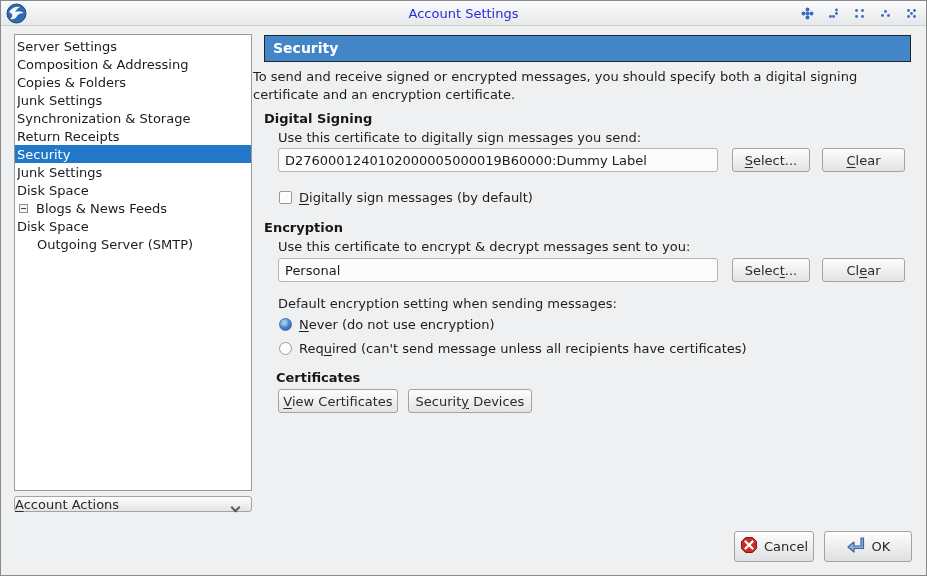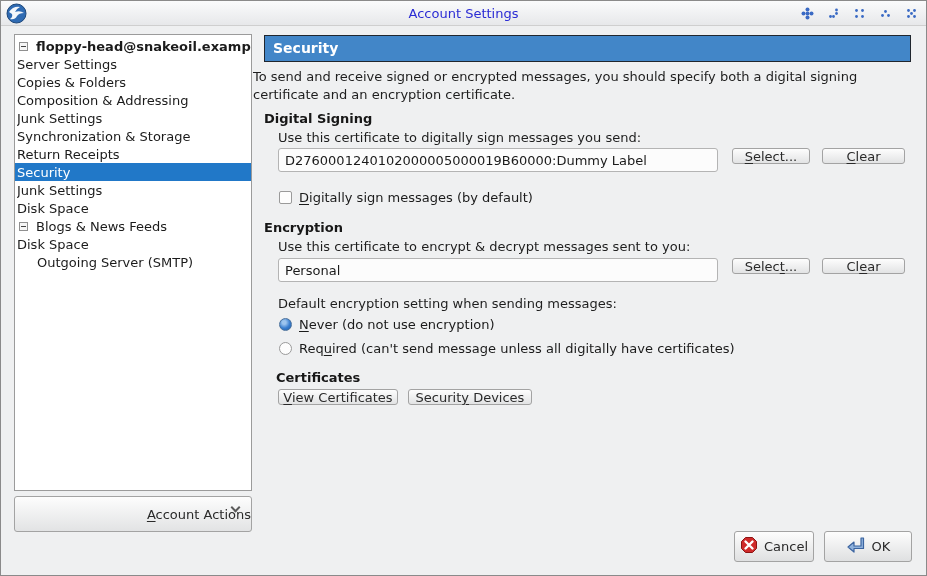--- a/index.html
+++ b/index.html
@@ -45,24 +45,24 @@
   }
   .expander::after {
     content: ""; position: absolute; left: 1px; right: 1px; top: 3px; height: 1px; background: #444;
   }
   .lvl1 { }
   .lvl0.noexp { padding-left: 22px; }
   .acct { font-weight: bold; }
   .selected { background: #2178c8; color: #ffffff; }
   
   .account-actions {
-    position: absolute; left: 13px; top: 495px; width: 238px; height: 36px;
+    position: absolute; left: 13px; top: 495px; width: 238px; height: 16px;
     background: linear-gradient(#fdfdfd, #e2e3e4);
     border: 1px solid #a3a3a3; border-radius: 3px;
-    display: flex; align-items: center; justify-content: flex-end;
+    display: flex; align-items: center; justify-content: flex-start;
     cursor: pointer; color: #2a2a2a;
   }
   .chevron-down {
     position: absolute; right: 12px; top: 7px;
     width: 7px; height: 7px;
     border-right: 2px solid #5a5a5a; border-bottom: 2px solid #5a5a5a;
     transform: rotate(45deg);
   }
   
   .banner {
@@ -75,24 +75,24 @@
   .sect-h { position: absolute; font-weight: bold; color: #171717; }
   .hint { position: absolute; color: #1e1e1e; }
   .cert-input {
     position: absolute; width: 440px; height: 24px;
     border: 1px solid #b4b4b4; border-radius: 3px;
     background: #fcfcfc; padding: 0 6px;
     font-family: "DejaVu Sans", "Liberation Sans", sans-serif;
     font-size: 13px; color: #1b1b1b;
   }
   .btn {
-    position: absolute; height: 16px;
+    position: absolute; height: 24px;
     background: linear-gradient(#fdfdfd, #e2e3e4);
     border: 1px solid #a3a3a3; border-radius: 3px;
-    display: flex; justify-content: center;
+    display: flex; align-items: center; justify-content: center;
     font-size: 13px; color: #2a2a2a; cursor: pointer; white-space: nowrap;
   }
   .ak { text-decoration: underline; text-underline-offset: 2px; }
   .opt-row { position: absolute; display: flex; align-items: center; gap: 7px; }
   .checkbox {
     width: 13px; height: 13px; flex: none;
     border: 1px solid #9a9a9a; border-radius: 2px; background: #fdfdfd;
   }
   .radio {
     width: 13px; height: 13px; flex: none;
@@ -161,32 +161,28 @@
           <circle cx="9.5" cy="3.5" r="1.4"></circle>
           <circle cx="6.5" cy="6.5" r="1.4"></circle>
         <circle cx="3.5" cy="9.5" r="1.4"></circle>
           <circle cx="9.5" cy="9.5" r="1.4"></circle>
       </svg>
     </span>
   </span>
 </div>
 
 <div class="sidebar">
-  <div class="trow acct">
-    <span class="expander"></span>
-    <span class="tlabel">floppy-head@snakeoil.examp</span>
-  </div>
   <div class="trow lvl1">
     <span class="tlabel">Server Settings</span>
   </div>
   <div class="trow lvl1">
+    <span class="tlabel">Composition &amp; Addressing</span>
+  </div>
+  <div class="trow lvl1">
     <span class="tlabel">Copies &amp; Folders</span>
-  </div>
-  <div class="trow lvl1">
-    <span class="tlabel">Composition &amp; Addressing</span>
   </div>
   <div class="trow lvl1">
     <span class="tlabel">Junk Settings</span>
   </div>
   <div class="trow lvl1">
     <span class="tlabel">Synchronization &amp; Storage</span>
   </div>
   <div class="trow lvl1">
     <span class="tlabel">Return Receipts</span>
   </div>
@@ -242,21 +238,21 @@
 <div class="btn" style="left:821px; top:257px; width:83px;">
   <span><span>Cl</span><span class="ak">e</span><span>ar</span></span>
 </div>
 <div class="hint" style="left:277px; top:295px;">Default encryption setting when sending messages:</div>
 <div class="opt-row" style="left:278px; top:316px;">
   <span class="radio on"></span>
   <span><span></span><span class="ak">N</span><span>ever (do not use encryption)</span></span>
 </div>
 <div class="opt-row" style="left:278px; top:340px;">
   <span class="radio"></span>
-  <span><span>Req</span><span class="ak">u</span><span>ired (can't send message unless all digitally have certificates)</span></span>
+  <span><span>Req</span><span class="ak">u</span><span>ired (can't send message unless all recipients have certificates)</span></span>
 </div>
 
 <div class="sect-h" style="left:263px; top:369px;margin-left:12px;">Certificates</div>
 <div class="btn" style="left:277px; top:388px; width:120px;">
   <span><span></span><span class="ak">V</span><span>iew Certificates</span></span>
 </div>
 <div class="btn" style="left:407px; top:388px; width:124px;">
   <span><span>Securit</span><span class="ak">y</span><span> Devices</span></span>
 </div>
 

